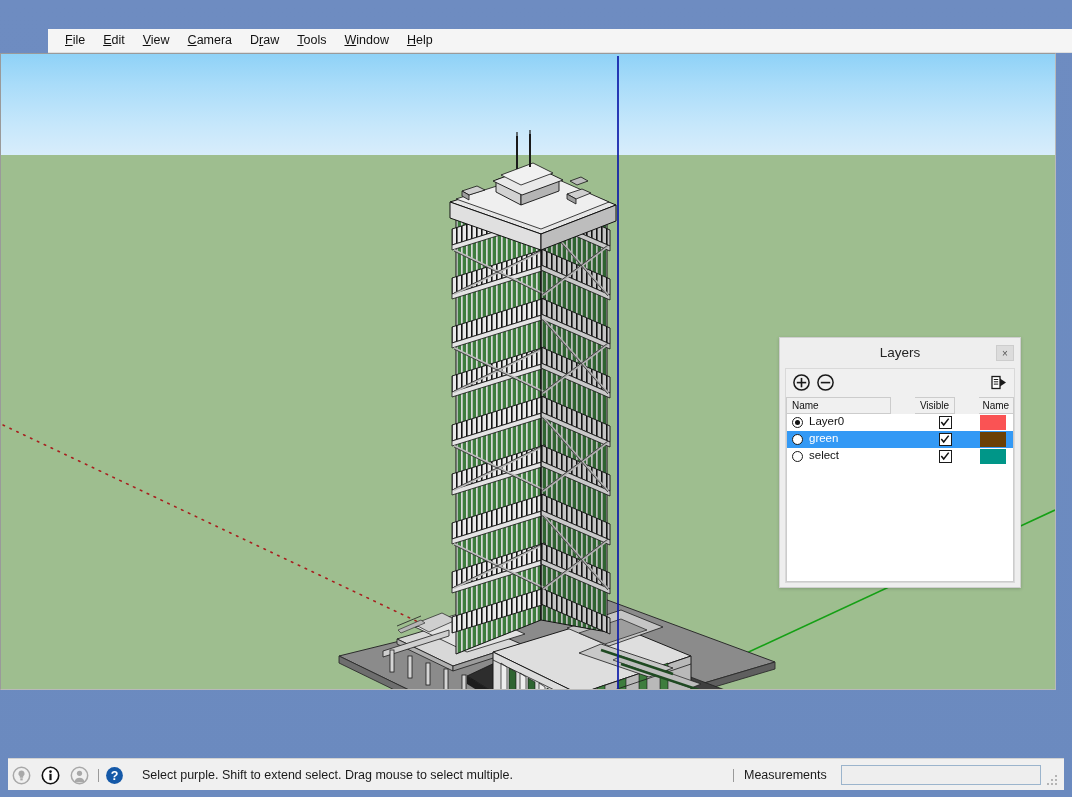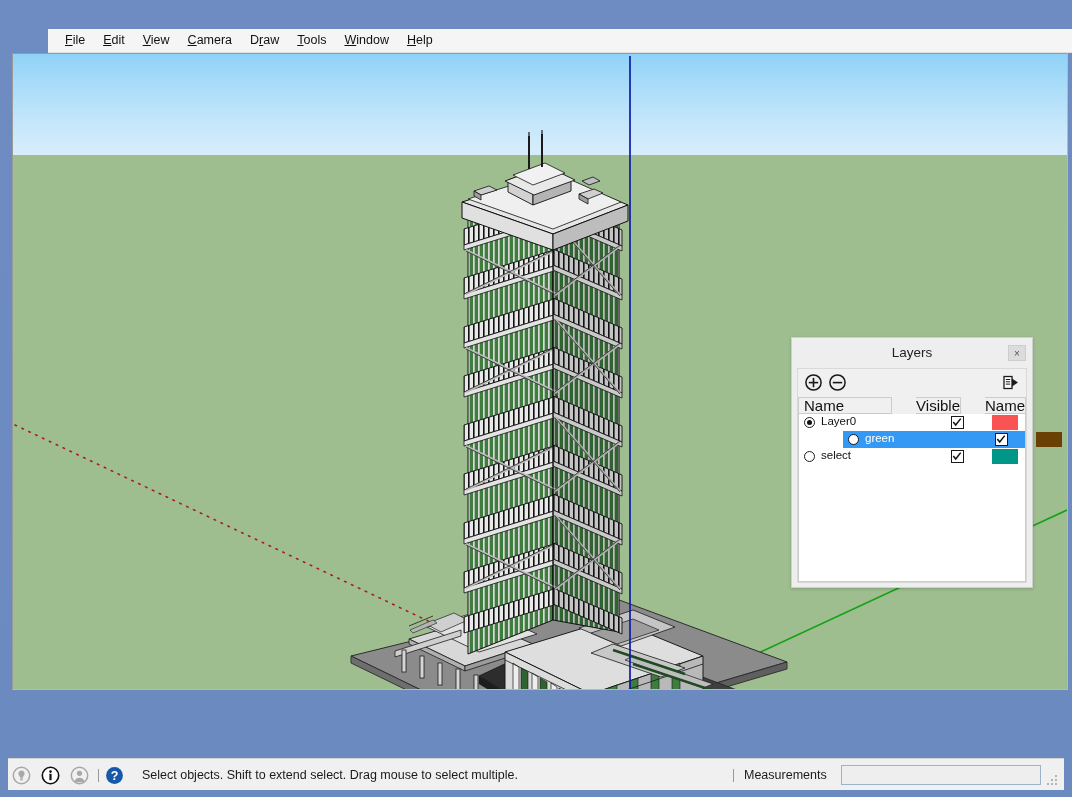--- a/index.html
+++ b/index.html
@@ -44,21 +44,21 @@
     background:#f5f5f5;border-bottom:1px solid #dfdfdf;
     display:flex;align-items:center;padding-left:8px;box-sizing:border-box;margin-left:48px;
   }
   .menu-item{
     font-size:12.5px;color:#111;padding:3px 9px 4px 9px;cursor:default;
     white-space:nowrap;
   }
   .menu-item u{text-decoration:underline;}
   
   #viewport-frame{
-    position:absolute;left:12px;top:53px;width:1056px;height:637px;
+    position:absolute;left:0;top:53px;width:1056px;height:637px;
     border:1px solid #9a9a9a;border-right-color:#b9b9b9;border-bottom-color:#b9b9b9;
     box-sizing:border-box;background:#cfe8f9;overflow:hidden;
   }
   #viewport{position:absolute;left:0;top:0;width:1054px;height:699px;overflow:hidden;}
   #sky{
     position:absolute;left:0;top:0;width:1054px;height:101px;
     background:linear-gradient(to bottom,#8fd2f7 0%,#a9dcf9 30%,#c6e7fb 70%,#d8edfb 100%);
   }
   #ground{
     position:absolute;left:0;top:101px;width:1054px;height:598px;
@@ -111,40 +111,40 @@
     position:absolute;left:5px;top:30px;width:230px;height:215px;
     background:#f0f0f0;border:1px solid #d9d9d9;box-sizing:border-box;
   }
   #layers-toolbar{position:absolute;left:0;top:0;width:228px;height:28px;}
   .lt-btn{position:absolute;top:4px;width:19px;height:19px;cursor:default;}
   #lt-add{left:6px;}
   #lt-del{left:30px;}
   #lt-details{right:6px;top:4px;position:absolute;width:19px;height:19px;cursor:default;}
   #layers-head{
     position:absolute;left:0;top:28px;width:228px;height:17px;
-    display:flex;font-size:15px;color:#111;gap:24px;
+    display:flex;font-size:10px;color:#111;gap:24px;
   }
   .lh-cell{
     background:#f0f0f0;border:1px solid #ccc;border-left:none;
     box-sizing:border-box;display:flex;align-items:center;
     padding-left:5px;height:17px;
   }
   .lh-cell:first-child{border-left:1px solid #ccc;}
   #lh-name{width:133px;}
   #lh-visible{width:50px;justify-content:center;padding-left:0;text-align:center;}
   #lh-color{width:45px;justify-content:center;padding-left:0;}
   #layers-list{
     position:absolute;left:0;top:45px;width:228px;height:168px;
     background:#ffffff;border:1px solid #ccc;border-top:none;box-sizing:border-box;
   }
   .layer-row{
     position:relative;height:17px;display:flex;align-items:center;
     font-size:11.5px;color:#111;cursor:default;
   }
-  .layer-row.selected{background:#3399f5;color:#ffffff;margin-left:44px;}
+  .layer-row.selected{background:#3399f5;color:#ffffff;}
   .lr-radio{
     position:absolute;left:5px;top:3px;width:11px;height:11px;
     border:1.4px solid #1a1a1a;border-radius:50%;box-sizing:border-box;
     background:#fff;
   }
   .lr-radio.on::after{
     content:"";position:absolute;left:2px;top:2px;width:5px;height:5px;
     border-radius:50%;background:#111;
   }
   .lr-name{position:absolute;left:22px;top:1px;}
@@ -526,21 +526,21 @@
         <path d="M4.3 16.2c0.6-3.2 2.7-4.5 5.2-4.5s4.6 1.3 5.2 4.5z" fill="#a8a8a8"></path>
       </svg>
     </div>
     <div id="sb-sep"></div>
     <div class="sb-icon" id="sb-i4">
       <svg width="19" height="19" viewBox="0 0 19 19">
         <circle cx="9.5" cy="9.5" r="8.4" fill="#1559a8"></circle>
         <text x="9.5" y="14" text-anchor="middle" font-family="Liberation Sans, sans-serif" font-size="12.5" font-weight="bold" fill="#ffffff">?</text>
       </svg>
     </div>
-    <div id="status-text">Select objects. Shift to extend select. Drag mouse to select multiple.</div>
+    <div id="status-text">Select purple. Shift to extend select. Drag mouse to select multiple.</div>
 
     <div id="meas-sep"></div>
     <div id="meas-label">Measurements</div>
     <input id="meas-input" type="text" value="" style="">
     <div id="grip">
       <span class="gripdot" style="left:8px;top:0px;"></span>
       <span class="gripdot" style="left:4px;top:4px;"></span>
       <span class="gripdot" style="left:8px;top:4px;"></span>
       <span class="gripdot" style="left:0px;top:8px;"></span>
       <span class="gripdot" style="left:4px;top:8px;"></span>

